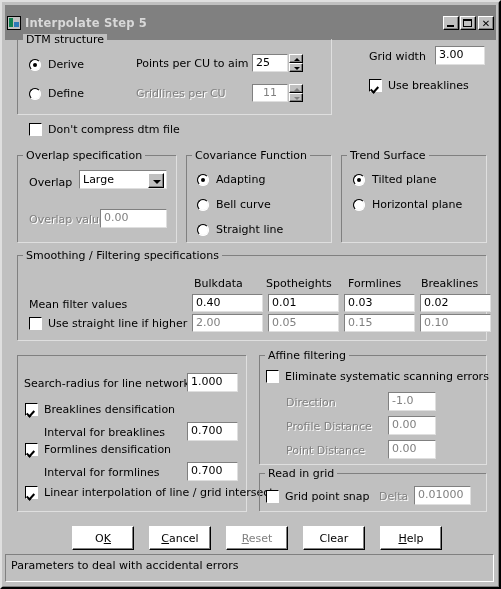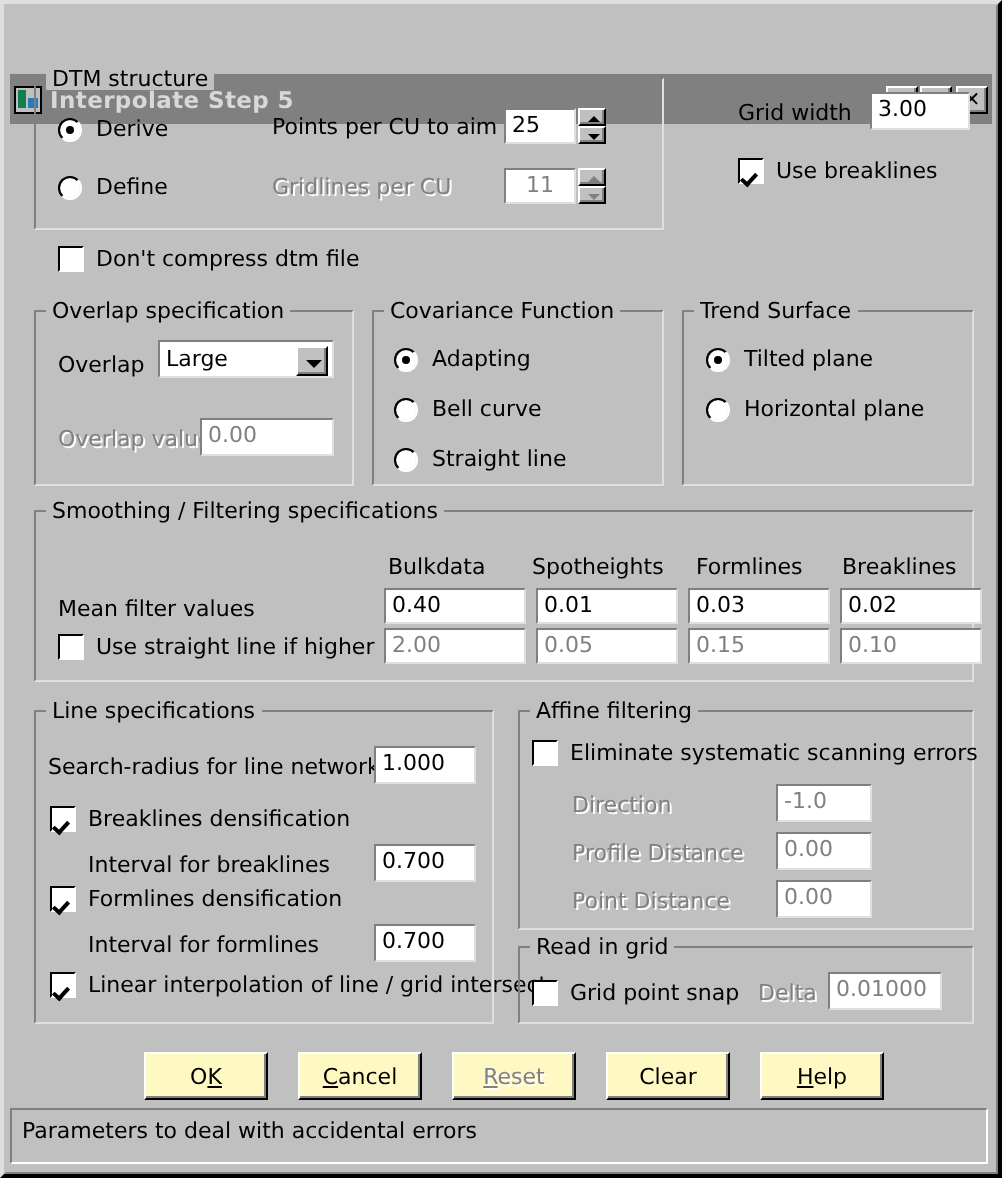--- a/index.html
+++ b/index.html
@@ -21,23 +21,23 @@
   }
   #window-inner{
     position:absolute;left:0;top:0;right:0;bottom:0;
     border-top:1px solid #c0c0c0;
     border-left:1px solid #c0c0c0;
     border-right:1px solid #808080;
     border-bottom:1px solid #808080;
   }
   
   #titlebar{
-    position:absolute;left:2px;top:2px;width:491px;height:25px;
+    position:absolute;left:2px;top:2px;width:491px;height:35px;
     background:#808080;
-    display:flex;align-items:center;margin-top:32px;
+    display:flex;align-items:center;
   }
   #title-icon{
     width:14px;height:14px;margin-left:2px;margin-right:4px;
     background:#c0c0c0;border:1px solid #000;
     position:relative;flex:0 0 auto;box-sizing:border-box;
   }
   #title-icon:before{
     content:"";position:absolute;left:1px;top:1px;width:4px;height:9px;
     background:#108050;
   }
@@ -142,21 +142,21 @@
   .combo .arrowbtn{
     position:absolute;right:2px;top:2px;width:16px;height:15px;box-sizing:border-box;
     background:#c0c0c0;border-top:1px solid #fff;border-left:1px solid #fff;
     border-right:1px solid #000;border-bottom:1px solid #000;}
   .combo .arrowbtn .ins{position:absolute;left:0;top:0;right:0;bottom:0;
     border-right:1px solid #808080;border-bottom:1px solid #808080;}
   .combo .arrowbtn .ar{position:absolute;left:4px;top:6px;width:0;height:0;
     border-left:4px solid transparent;border-right:4px solid transparent;border-top:4px solid #000;}
   
   .pbtn{
-    position:absolute;box-sizing:border-box;background:#fef9c3;
+    position:absolute;box-sizing:border-box;background:#ffffff;
     border-top:1px solid #fff;border-left:1px solid #fff;
     border-right:1px solid #000;border-bottom:1px solid #000;
     font-size:11px;color:#000;text-align:center;
     display:flex;align-items:center;justify-content:center;
   }
   .pbtn .ins{position:absolute;left:0;top:0;right:0;bottom:0;
     border-right:1px solid #808080;border-bottom:1px solid #808080;pointer-events:none;}
   .pbtn span{position:relative;z-index:2;}
   .pbtn.dis span{color:#808080;text-shadow:1px 1px 0 #fff;}
   .acc{text-decoration:underline;}
@@ -326,21 +326,20 @@
       </div>
     <div class="lbl" style="left:45px;top:315px;width:143px;overflow:hidden;">Use straight line if higher thar</div>
     <div class="field dis" style="left:189px;top:311px;width:71px;height:18px;">2.00</div>
     <div class="field dis" style="left:265px;top:311px;width:71px;height:18px;">0.05</div>
     <div class="field dis" style="left:341px;top:311px;width:71px;height:18px;">0.15</div>
     <div class="field dis" style="left:417px;top:311px;width:71px;height:18px;">0.10</div>
 
     <div class="group" style="left:14px;top:352px;width:230px;height:157px;">
         <div class="inner"></div>
       </div>
-    <div class="grouplabel" style="left:20px;top:347px;">Line specifications</div>
 
     <div class="lbl" style="left:21px;top:375px;">Search-radius for line networking</div>
     <div class="field" style="left:184px;top:370px;width:51px;height:19px;">1.000</div>
 
     <div class="cb on" style="left:22px;top:400px;">
         <div class="outer"></div>
       </div>
     <div class="lbl" style="left:41px;top:401px;">Breaklines densification</div>
 
     <div class="lbl" style="left:41px;top:424px;">Interval for breaklines</div>

